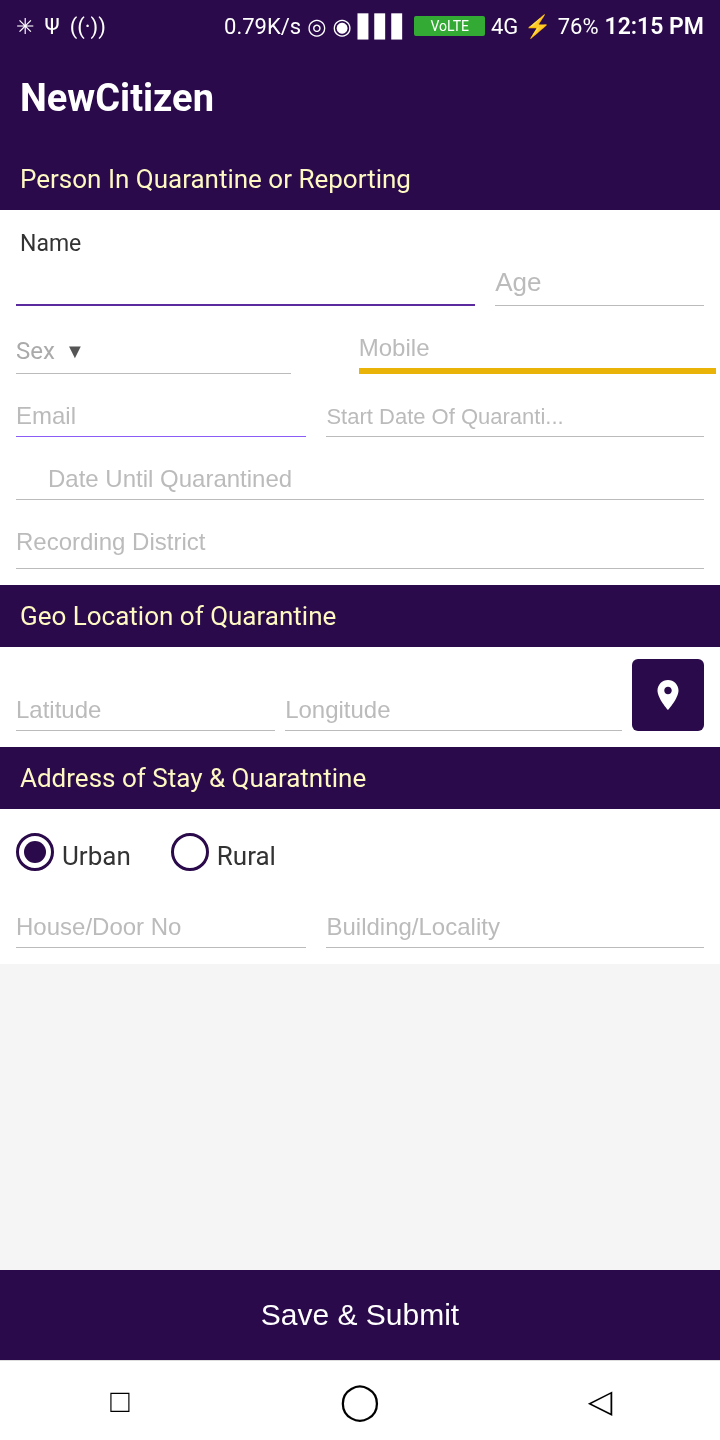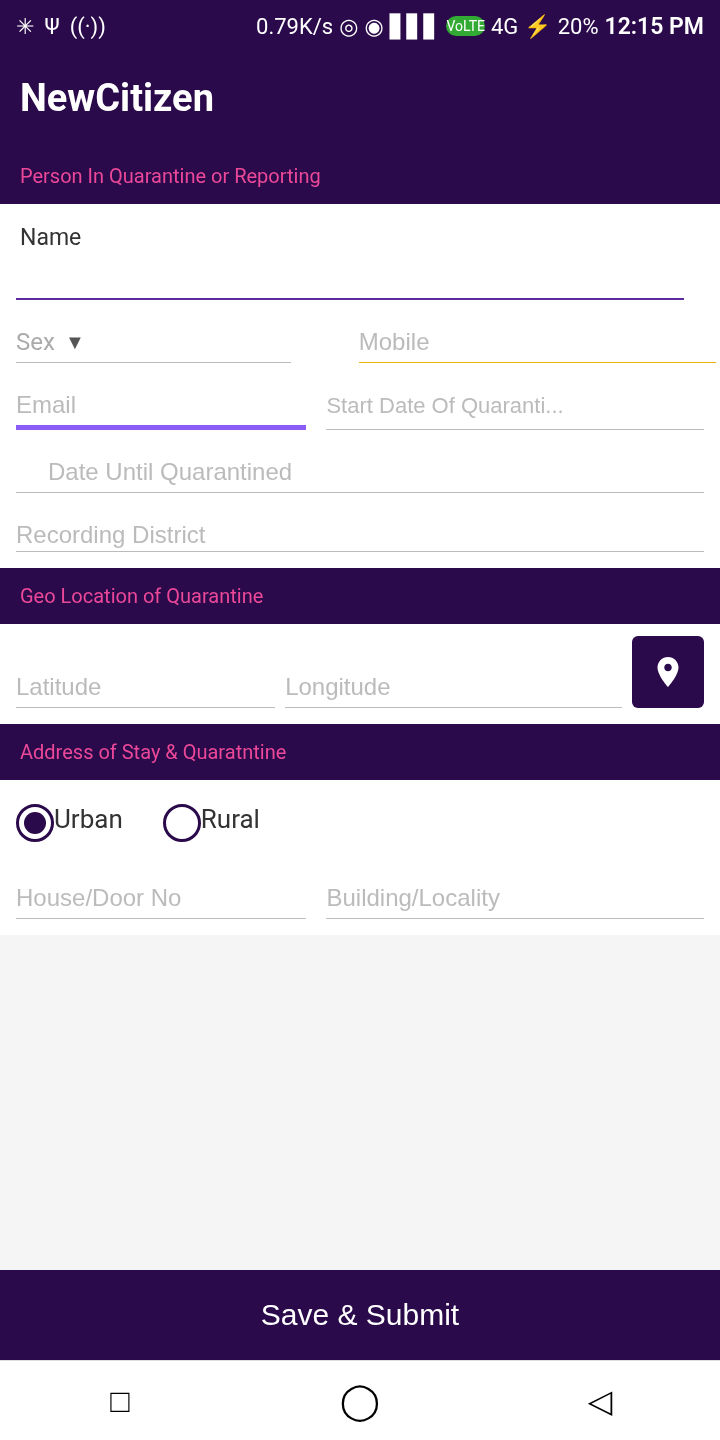--- a/index.html
+++ b/index.html
@@ -50,22 +50,22 @@
     }
     .app-title {
       font-size: 38px;
       font-weight: bold;
       color: #fff;
     }
 
     
     .section-header {
       background: #2a0a4a;
-      color: #ec4899;
-      font-size: 20px;
+      color: #fef9c3;
+      font-size: 26px;
       padding: 16px 20px;
     }
     .name-label {
       font-size: 23px;
       color: #333;
       font-weight: 400;
       display: block;
       padding: 8px 0 4px 0;
     }
 
@@ -125,21 +125,21 @@
       font-size: 24px;
       color: #aaa;
     }
     .sex-arrow {
       font-size: 20px;
       color: #555;
       margin-left: 4px;
     }
     .mobile-wrap {
       flex: 1.3;
-      border-bottom: 1px solid #eab308;
+      border-bottom: 6px solid #eab308;
       padding-bottom: 6px;
       margin-left: 48px;
     }
     .mobile-wrap input {
       border: none;
       outline: none;
       font-size: 24px;
       width: 100%;
       background: transparent;
       color: #aaa;
@@ -148,21 +148,21 @@
 
     
     .email-date-row {
       display: flex;
       padding: 12px 16px 16px 16px;
       background: #fff;
       gap: 0;
     }
     .email-wrap {
       flex: 1;
-      border-bottom: 5px solid #8b5cf6;
+      border-bottom: 1px solid #8b5cf6;
       margin-right: 20px;
       padding-bottom: 6px;
     }
     .email-wrap input {
       border: none;
       outline: none;
       font-size: 24px;
       width: 100%;
       background: transparent;
       color: #aaa;
@@ -225,21 +225,21 @@
       outline: none;
       font-size: 24px;
       width: 100%;
       background: transparent;
       color: #aaa;
     }
     .district-arriving-wrap input::placeholder { color: #bbb; }
     .recording-district-wrap {
       flex: 1;
       border-bottom: 1px solid #bbb;
-      padding-bottom: 2px;
+      padding-bottom: 12px;
     }
     .recording-district-wrap input {
       border: none;
       outline: none;
       font-size: 24px;
       width: 100%;
       background: transparent;
       color: #aaa;
     }
     .recording-district-wrap input::placeholder { color: #bbb; }
@@ -307,22 +307,22 @@
     }
 
     .radio-row {
       display: flex;
       gap: 40px;
       align-items: center;
       padding: 12px 0 18px 0;
     }
     .radio-option {
       display: flex;
-      align-items: flex-start;
-      gap: 0;
+      align-items: flex-end;
+      gap: 8px;
       cursor: pointer;
     }
     .radio-circle {
       width: 38px;
       height: 38px;
       border-radius: 50%;
       border: 3px solid #2a0a4a;
       display: flex;
       align-items: center;
       justify-content: center;
@@ -417,43 +417,46 @@
   <div class="status-bar-left">
     <span>✳</span>
     <span>Ψ</span>
     <span>((·))</span>
   </div>
   <div class="status-bar-right">
     <span>0.79K/s</span>
     <span>◎</span>
     <span>◉</span>
     <span>▋▋▋</span>
-    <span style="font-size:14px;background:#3a3;padding:2px 0;border-radius:10px;">VoLTE</span>
+    <span style="font-size:14px;background:#3a3;padding:2px 16px;border-radius:2px;">VoLTE</span>
     <span>4G</span>
     <span>⚡</span>
-    <span>20%</span>
+    <span>76%</span>
     <span class="status-time">12:15 PM</span>
   </div>
 </div>
 
 <div class="app-header">
   <span class="app-title">NewCitizen</span>
 </div>
 
 <div class="section-header">
   <span>Person In Quarantine or Reporting</span>
 </div>
 
 <div style="background:#fff; padding: 12px 20px 0 20px;">
   <span class="name-label">Name</span>
 </div>
 
 <div class="name-age-inputs">
   <div class="name-input-wrap">
     <input type="text" autocomplete="off" placeholder="" style="">
+  </div>
+  <div class="age-input-wrap">
+    <input type="text" autocomplete="off" placeholder="Age" style="">
   </div>
 </div>
 
 <div class="sex-mobile-row">
   <div class="sex-dropdown">
     <span class="sex-label">Sex</span>
     <span class="sex-arrow">▼</span>
   </div>
   <div class="mobile-wrap">
     <input type="text" autocomplete="off" placeholder="Mobile" style="">

